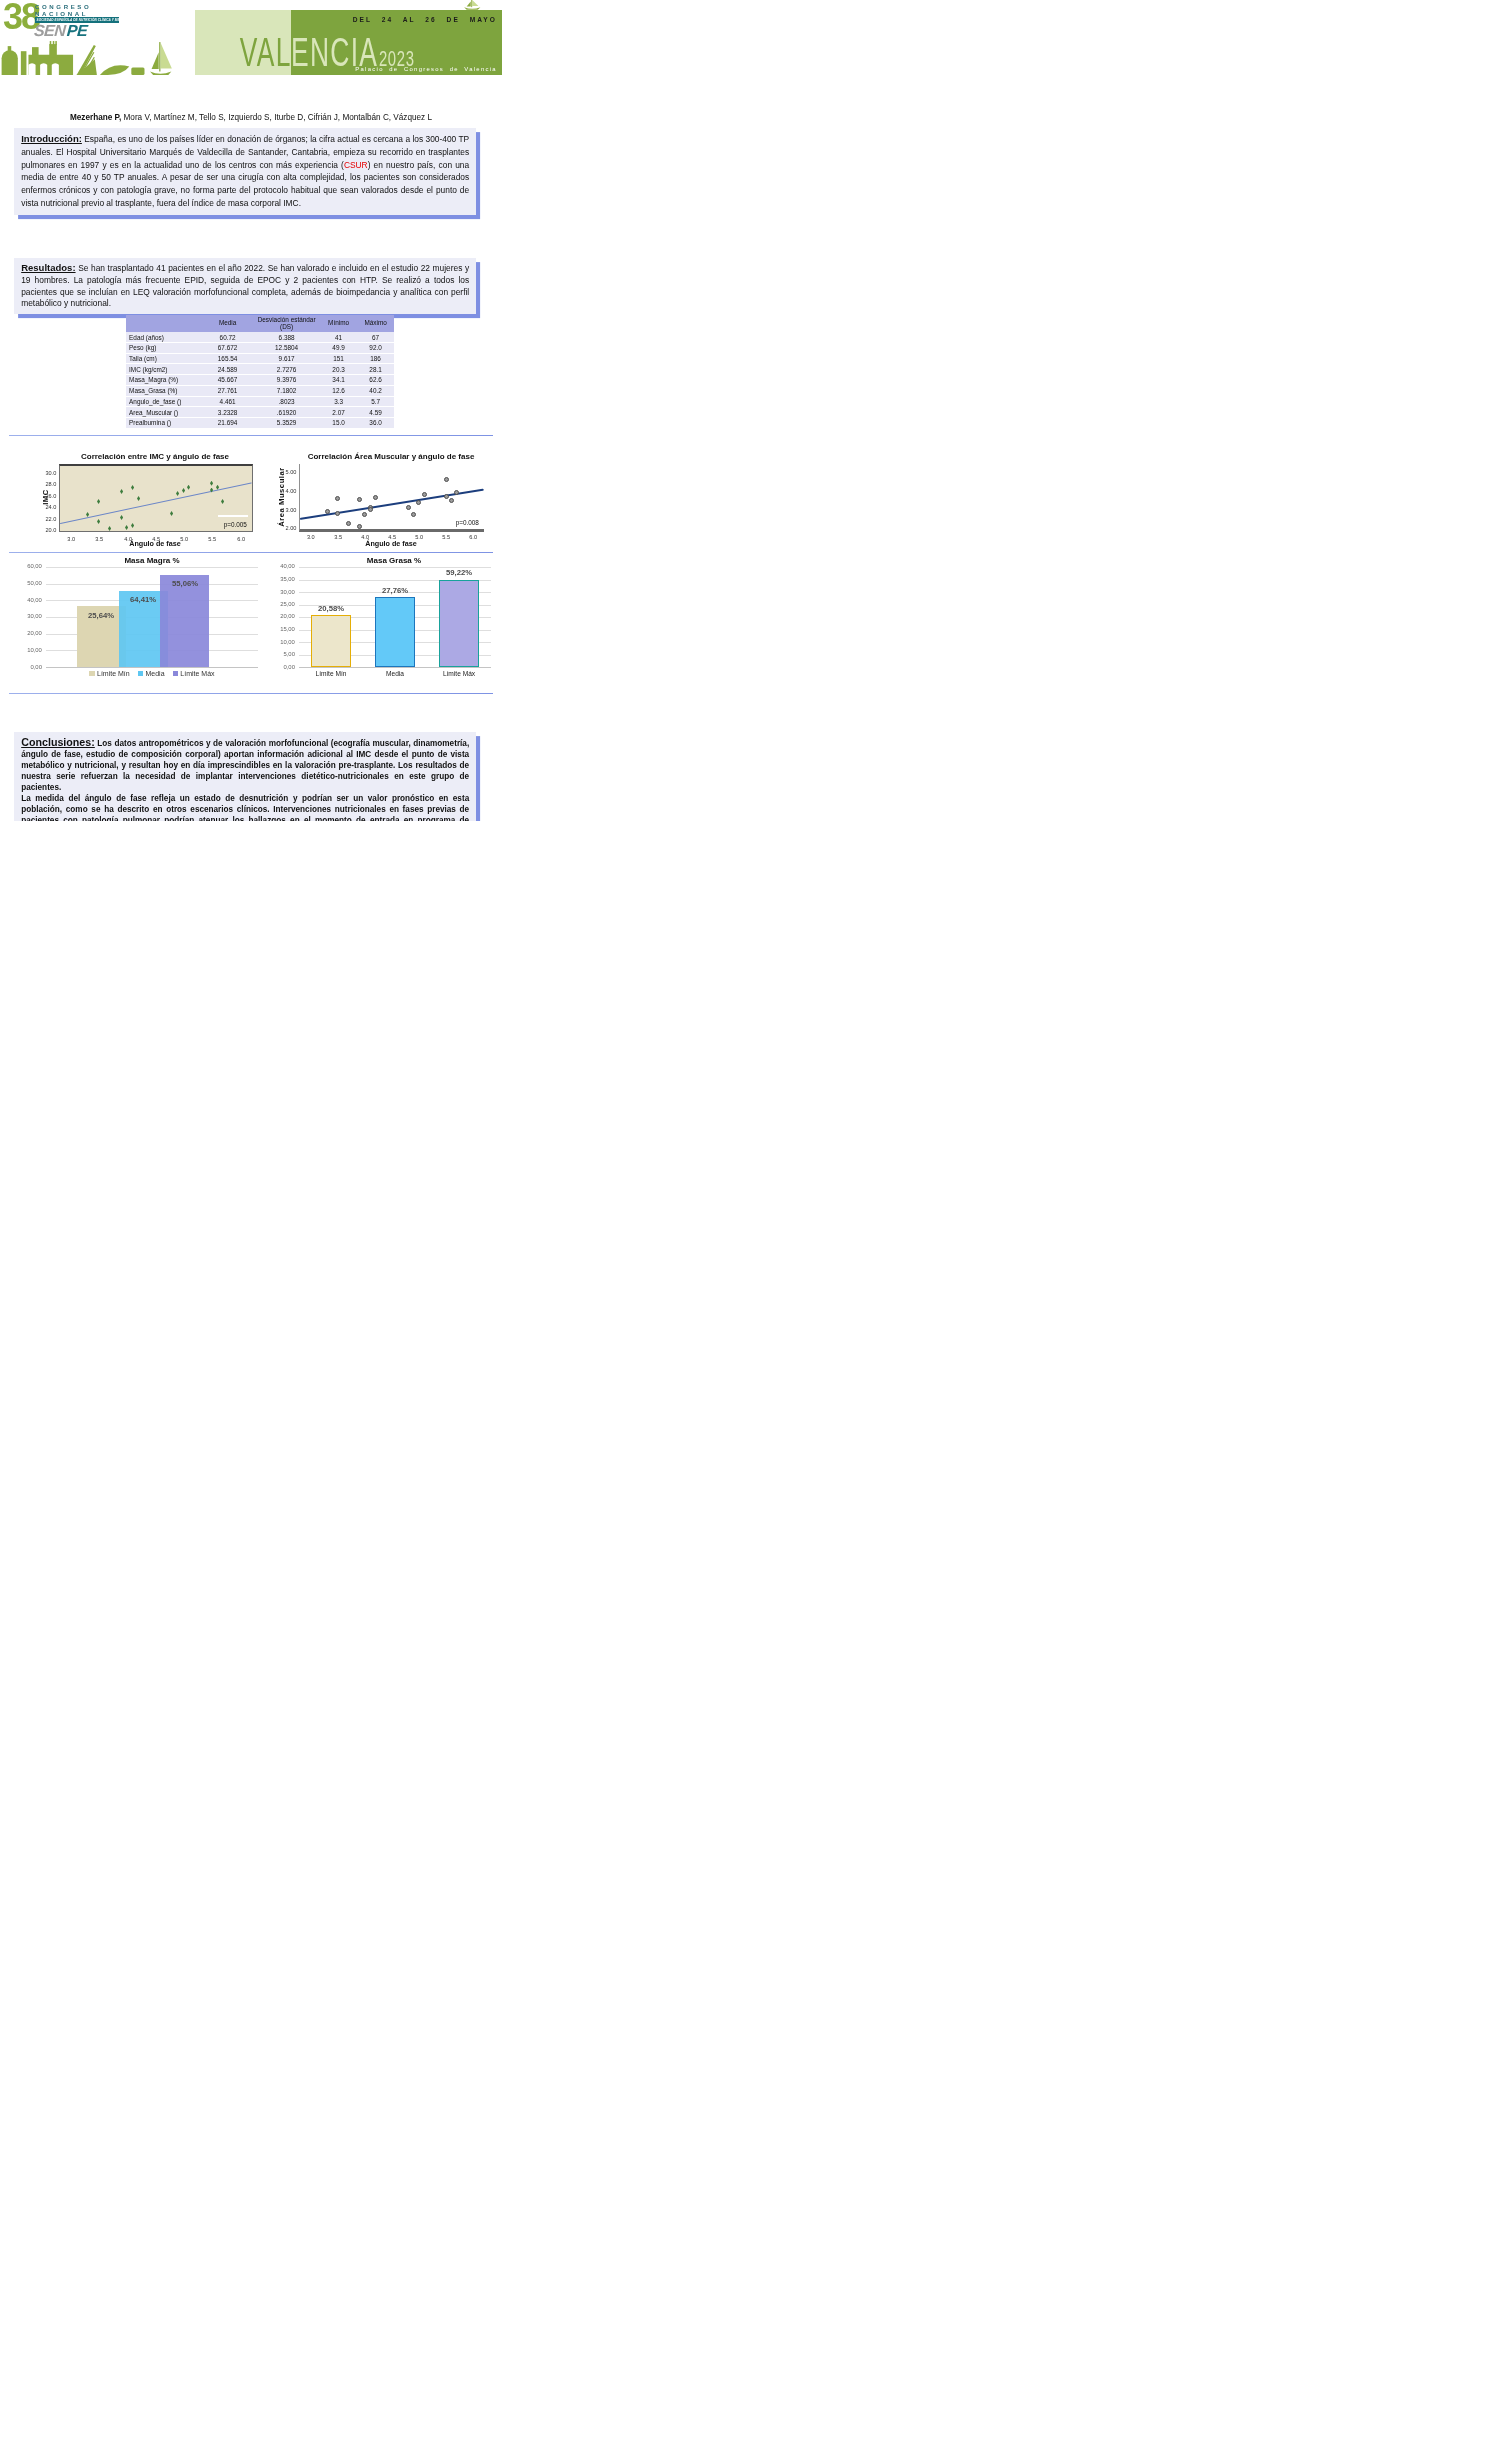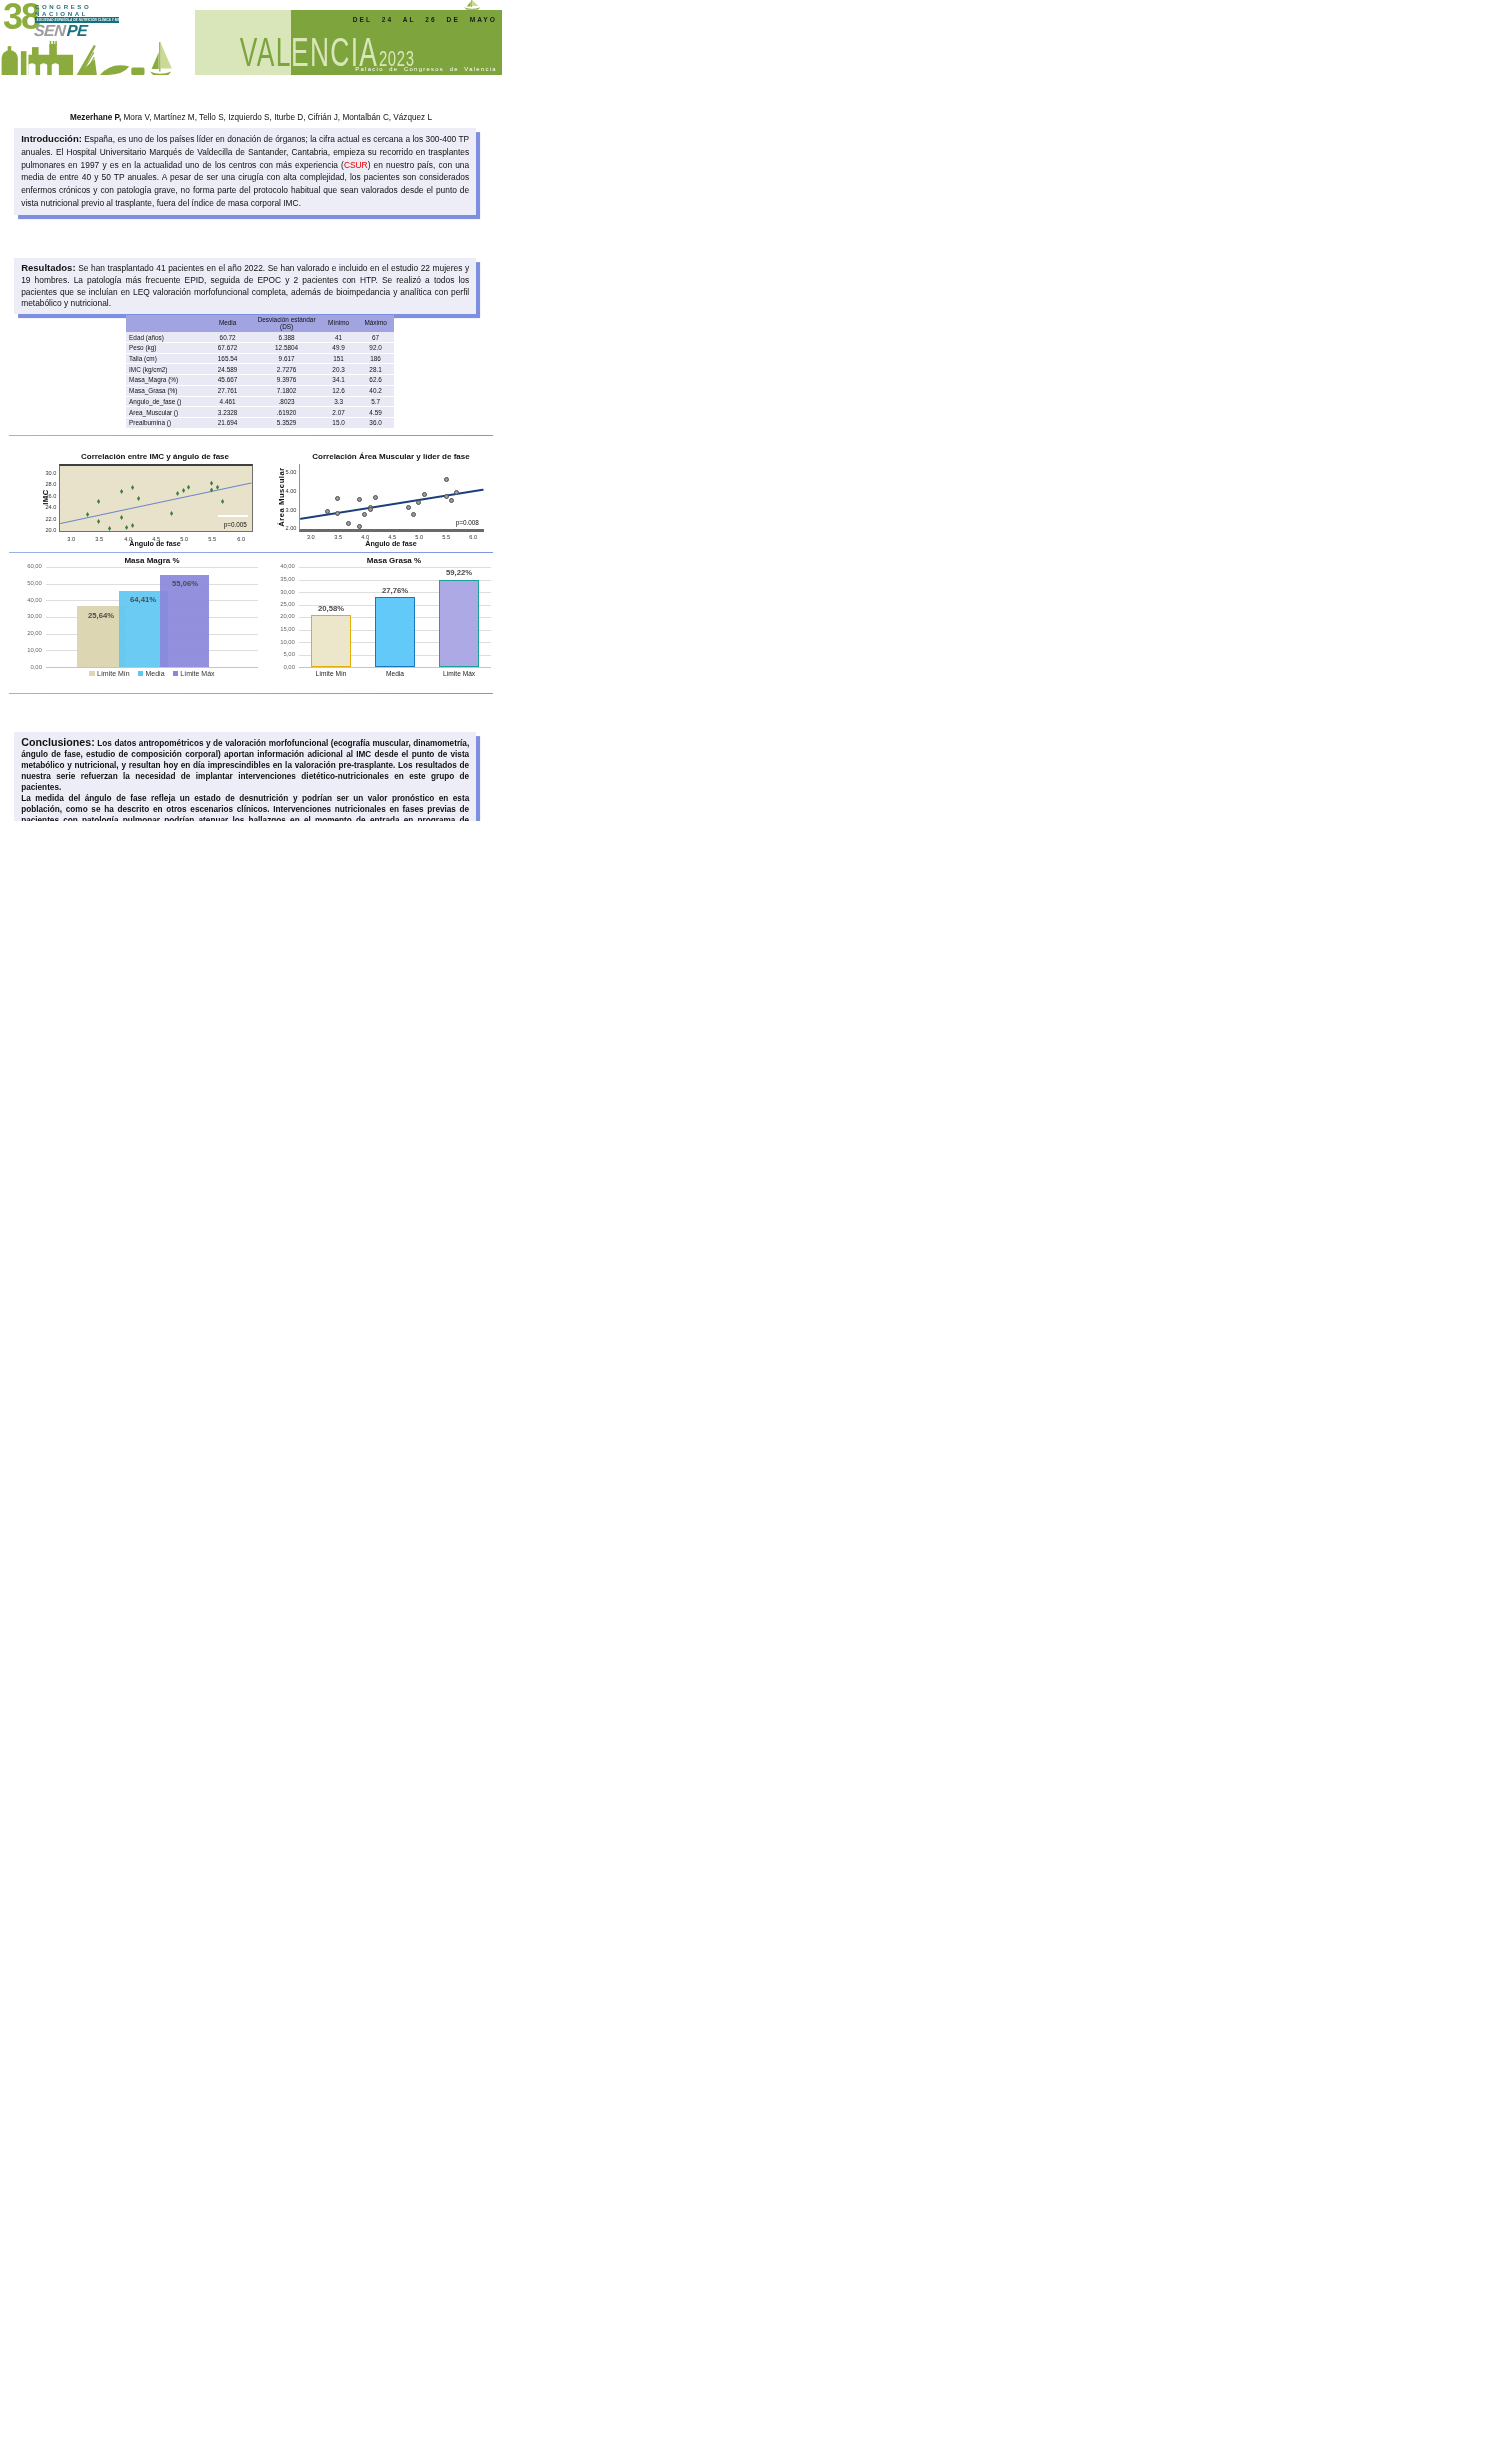--- a/index.html
+++ b/index.html
@@ -28,21 +28,21 @@
   .boat-top{position:absolute;left:458px;top:0px;}
 
   
   .main-title{position:absolute;left:0;top:78px;width:502px;text-align:center;font-size:10.7px;font-weight:800;line-height:18px;}
   .authors{position:absolute;left:0;top:113px;width:502px;text-align:center;font-size:8.2px;}
   .authors b{font-weight:800;}
 
   
   .box{position:absolute;left:14px;width:448px;background:#ecedf7;box-shadow:4.1px 4.1px 0 0 #7e8fe2;
        padding:5.1px 7.2px;text-align:justify;font-size:8.4px;line-height:12.8px;}
-  .box .lbl{font-weight:800;font-size:9.5px;}
+  .box .lbl{font-weight:800;font-size:9.5px;text-decoration:underline;}
   .box-intro{top:128px;}
   .box-material{top:221px;line-height:13.3px;}
   .box-resultados{top:258px;line-height:11.8px;padding-top:4.1px;padding-bottom:4.1px;}
   .csur{color:#e40000;}
   .box-conclusiones{top:732px;font-weight:700;font-size:8.2px;line-height:11px;}
   .box-conclusiones .lbl{font-size:10.7px;}
 
   
   .stats{position:absolute;left:126px;top:315px;border-collapse:collapse;font-size:6.4px;}
   .stats th{background:#a1a4e1;font-weight:400;height:17.4px;vertical-align:middle;text-align:center;padding:0 2px;line-height:6.6px;}
@@ -272,21 +272,21 @@
       <div class="tick xtick" style="left: 4.1px; top: 70px;">3.0</div>
       <div class="tick xtick" style="left: 32px; top: 70px;">3.5</div>
       <div class="tick xtick" style="left: 61px; top: 70px;">4.0</div>
       <div class="tick xtick" style="left: 89px; top: 70px;">4.5</div>
       <div class="tick xtick" style="left: 117px; top: 70px;">5.0</div>
       <div class="tick xtick" style="left: 145px; top: 70px;">5.5</div>
       <div class="tick xtick" style="left: 174px; top: 70px;">6.0</div>
     </div>
   <div class="xlabel" style="left:155px;top:539px">Ángulo de fase</div>
 
-  <div class="chart-title" style="left:391px;top:452px">Correlación Área Muscular y líder de fase</div>
+  <div class="chart-title" style="left:391px;top:452px">Correlación Área Muscular y ángulo de fase</div>
   <div class="ylabel" style="left:281px;top:497px">Área Muscular</div>
   <div class="plot plot1" id="plot1">
     <div class="pval">p=0.008</div>
   <div class="trend" style="left: 0px; top: 54px; width: 186px; height: 1.8px; background: rgb(28, 62, 125); transform: rotate(-0.15816rad);"></div>
       <div class="pt pt-c" style="left: 24.5px; top: 45px;"></div>
       <div class="pt pt-c" style="left: 35px; top: 47px;"></div>
       <div class="pt pt-c" style="left: 35px; top: 32px;"></div>
       <div class="pt pt-c" style="left: 46px; top: 57px;"></div>
       <div class="pt pt-c" style="left: 57px; top: 60px;"></div>
       <div class="pt pt-c" style="left: 57px; top: 33px;"></div>

